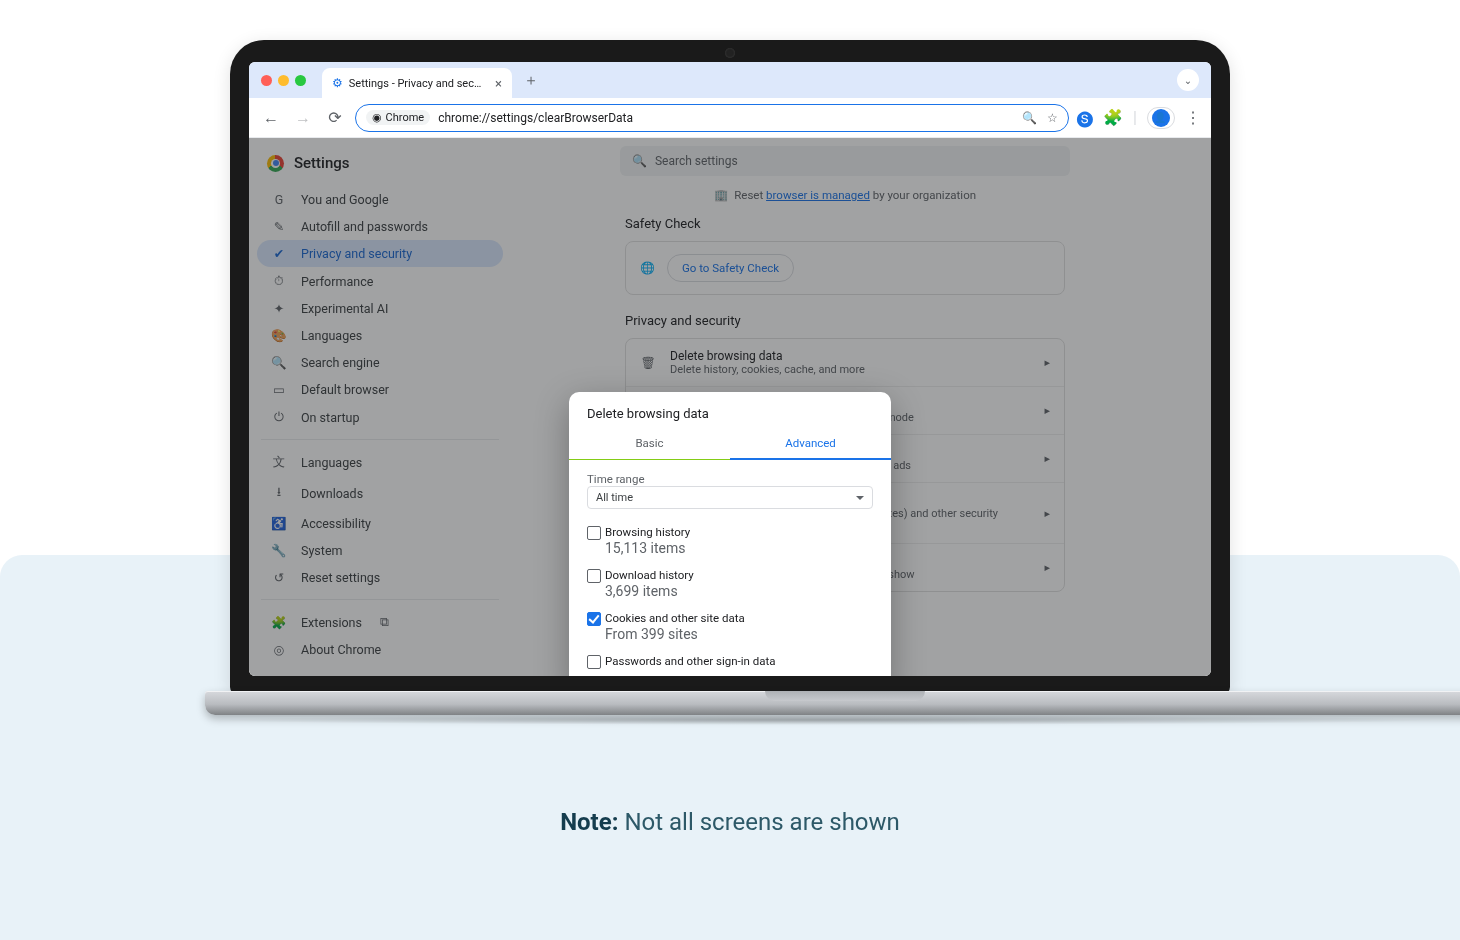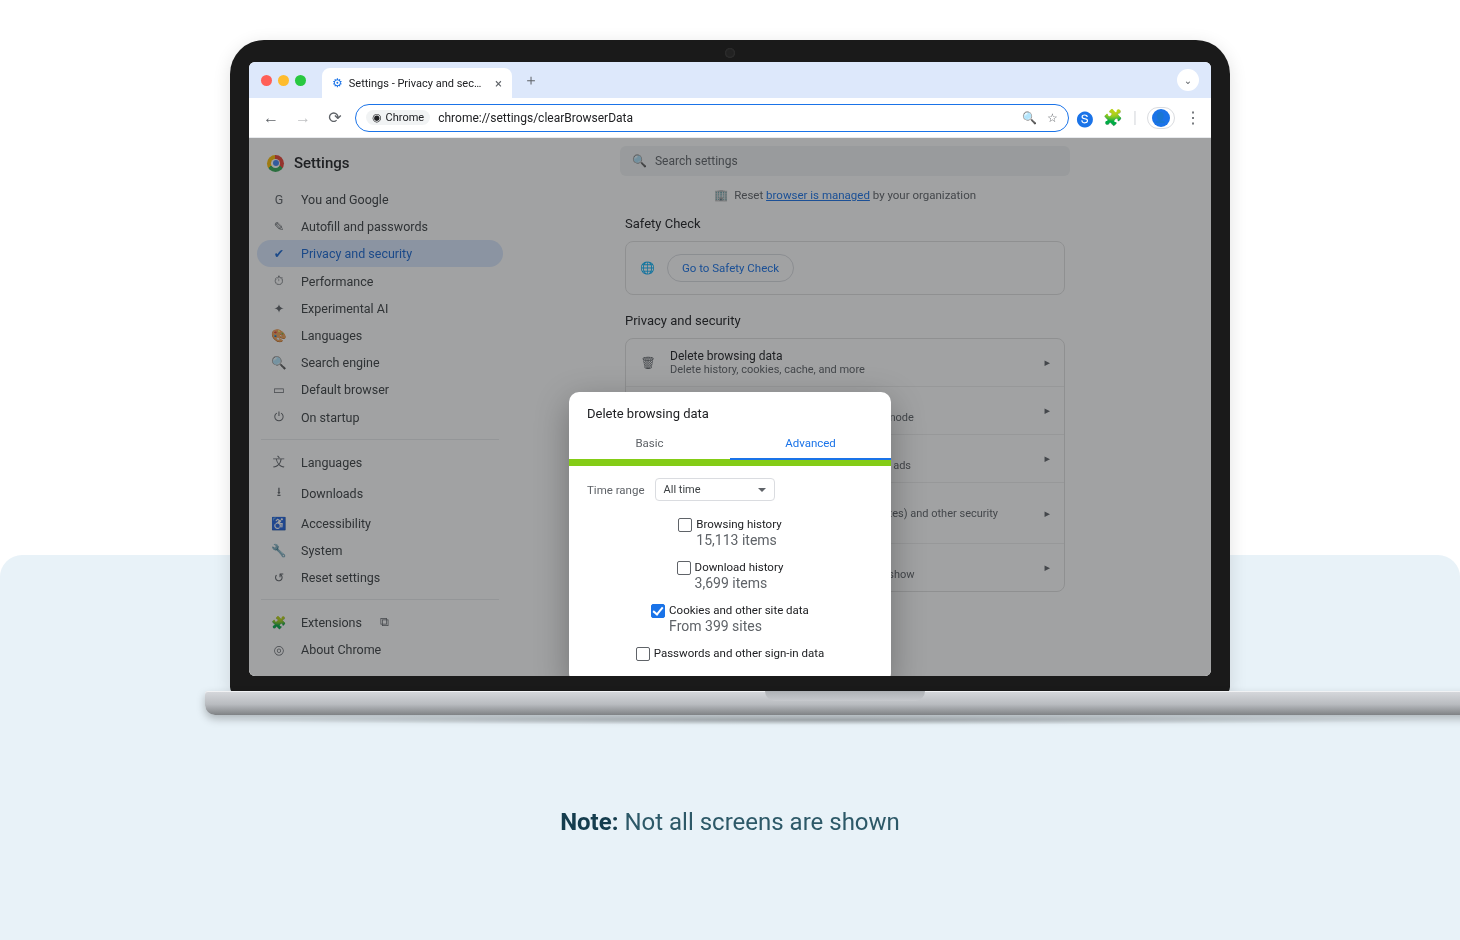--- a/index.html
+++ b/index.html
@@ -72,29 +72,29 @@
 .li:last-child{border-bottom:none;}
 .li .mic{width:16px;color:#5f6368;text-align:center;}
 .li .tcol{flex:1;}
 .li .t1{font-size:12px;color:#202124;}
 .li .t2{font-size:11px;color:#5f6368;}
 .li .arr{color:#5f6368;font-size:11px;}
 
 
 .dialog{position:absolute;z-index:10;left:50%;top:254px;transform:translateX(-50%);width:322px;background:#fff;border-radius:10px;box-shadow:0 10px 34px rgba(0,0,0,.3);padding:12px 0 14px;font-size:11.5px;color:#3c4043;}
 .dlg-title{font-size:13px;color:#202124;padding:2px 18px 8px;}
-.dlg-tabs{display:flex;border-bottom:7px solid #84cc16;}
+.dlg-tabs{display:flex;border-bottom:1px solid #84cc16;}
 .dlg-tab{flex:1;text-align:center;padding:7px 0 8px;font-size:11.5px;color:#5f6368;cursor:pointer;}
 .dlg-tab.active{color:#1a73e8;border-bottom:2px solid #1a73e8;margin-bottom:-1px;}
 .dlg-body{padding:12px 18px 2px;}
-.tr-row{display:flex;align-items:center;gap:10px;margin-bottom:10px;}
+.tr-row{display:flex;margin-bottom:10px;flex-direction:column;}
 .tr-label{color:#5f6368;}
 .select{border:1px solid #dadce0;border-radius:4px;padding:4px 26px 4px 8px;font-size:11px;color:#3c4043;position:relative;min-width:120px;}
 .select::after{content:"";position:absolute;right:8px;top:50%;width:0;height:0;border-left:4px solid transparent;border-right:4px solid transparent;border-top:4px solid #5f6368;transform:translateY(-50%);}
-.opt{display:flex;gap:4px;padding:6px 0;justify-content:center;}
+.opt{display:flex;gap:4px;padding:6px 0;}
 .cb{width:14px;height:14px;border:1.5px solid #5f6368;border-radius:2px;flex-shrink:0;margin-top:1px;position:relative;}
 .cb.checked{background:#1a73e8;border-color:#1a73e8;}
 .cb.checked::after{content:"";position:absolute;left:3px;top:0px;width:4px;height:8px;border:solid #fff;border-width:0 2px 2px 0;transform:rotate(40deg);}
 .opt .ot1{font-size:11.5px;color:#202124;line-height:1.3;}
 .opt .ot2{font-size:14px;color:#5f6368;}
 
 
 .note{position:absolute;left:0;right:0;top:808px;text-align:center;font-size:24px;color:#2d5968;font-family:Georgia,"Times New Roman",serif;}
 .note b{color:#153d4e;font-weight:700;}
 

